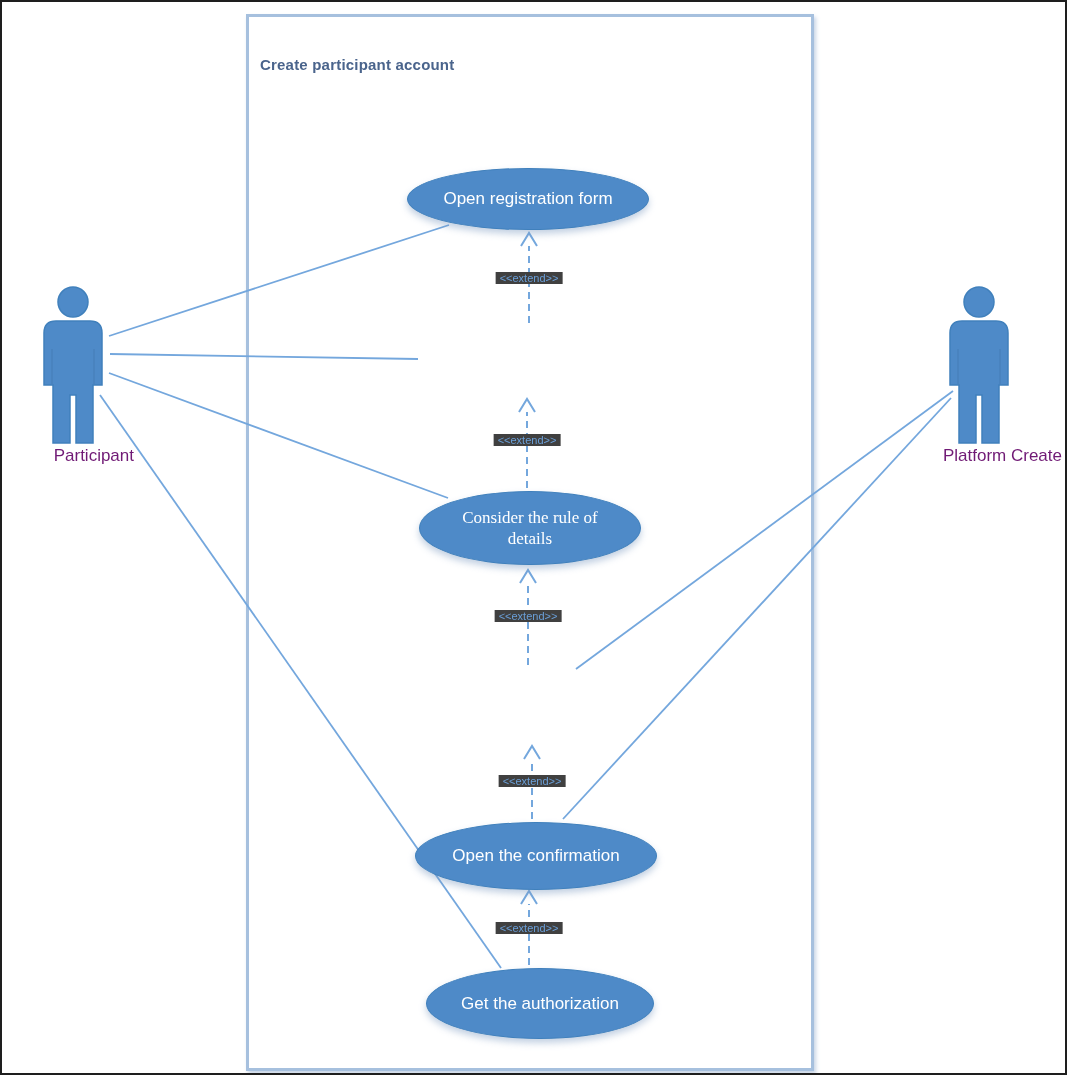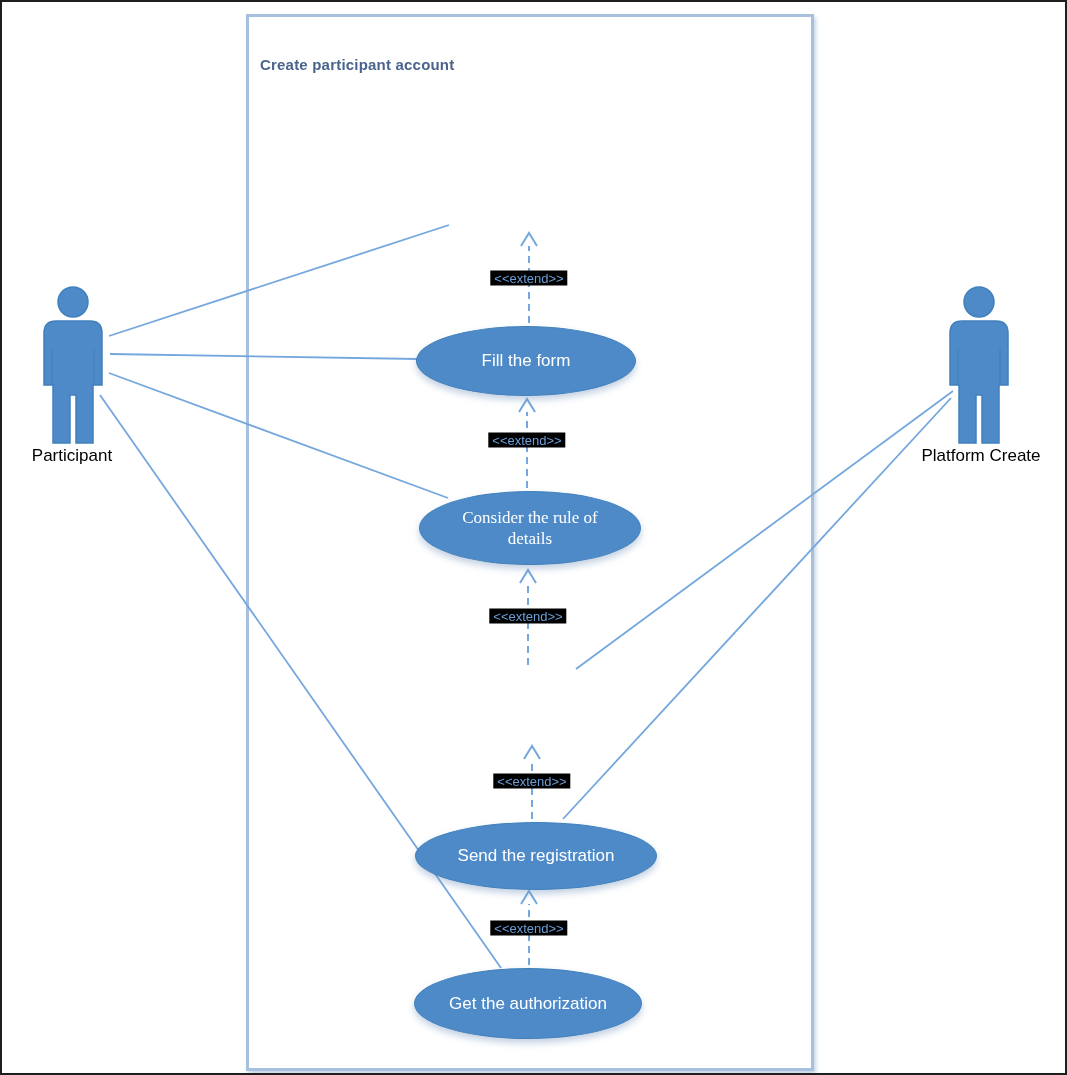--- a/index.html
+++ b/index.html
@@ -29,34 +29,34 @@
     box-shadow:0 4px 7px rgba(120,150,190,.45);
   }
   .uc .lbl{display:block;}
   .uc1{left:405px;top:166px;width:240px;height:60px;}
   .uc2{left:414px;top:324px;width:218px;height:68px;}
   .uc3{left:417px;top:489px;width:220px;height:72px;font-family:Liberation Serif, serif;}
   .uc3 .lbl{max-width:145px;}
   .uc4{left:418px;top:666px;width:218px;height:74px;}
   .uc4 .lbl{max-width:110px;}
   .uc5{left:413px;top:820px;width:240px;height:66px;}
-  .uc6{left:412px;top:966px;width:226px;height:69px;}
+  .uc6{left:424px;top:966px;width:226px;height:69px;}
   
   .extend-label{
     position:absolute;transform:translate(-50%,-50%);z-index:5;
-    background:#000000;color:#6a9fd8;font-size:13px;padding:0 4px;white-space:nowrap;
+    background:#404040;color:#6a9fd8;font-size:11px;padding:0 4px;white-space:nowrap;
   }
   
   .actor{position:absolute;z-index:3;width:76px;height:162px;}
   .actor svg{display:block;width:100%;height:100%;}
   .actor-participant{left:33px;top:283px;}
   .actor-platform{left:939px;top:283px;}
   .actor-label{
-    position:absolute;z-index:3;text-align:center;
-    color:#000000;font-size:17px;
+    position:absolute;z-index:3;text-align:right;
+    color:#701a75;font-size:17px;
   }
   .label-participant{left:8px;top:444px;width:124px;}
   .label-platform{left:898px;top:444px;width:162px;}
 </style>
 </head>
 <body>
 
 <div class="stage">
 
   <div class="boundary"></div>
@@ -84,28 +84,28 @@
     <g stroke="#74a7dd" stroke-width="2" fill="none">
 
       <path d="M519,244 L527,231 L535,244"></path>
       <path d="M517,410 L525,397 L533,410"></path>
       <path d="M518,581 L526,568 L534,581"></path>
       <path d="M522,757 L530,744 L538,757"></path>
       <path d="M519,902 L527,889 L535,902"></path>
     </g>
   </svg>
 
-  <div class="uc uc2">
-    <span class="lbl">Fill the form</span>
+  <div class="uc uc1">
+    <span class="lbl">Open registration form</span>
   </div>
   <div class="uc uc3">
     <span class="lbl">Consider the rule of details</span>
   </div>
   <div class="uc uc5">
-    <span class="lbl">Send the registration</span>
+    <span class="lbl">Open the confirmation</span>
   </div>
   <div class="uc uc6">
     <span class="lbl">Get the authorization</span>
   </div>
 
   <div class="extend-label" style="left:527px;top:276px;">&lt;&lt;extend&gt;&gt;</div>
   <div class="extend-label" style="left:525px;top:438px;">&lt;&lt;extend&gt;&gt;</div>
   <div class="extend-label" style="left:526px;top:614px;">&lt;&lt;extend&gt;&gt;</div>
   <div class="extend-label" style="left:530px;top:779px;">&lt;&lt;extend&gt;&gt;</div>
   <div class="extend-label" style="left:527px;top:926px;">&lt;&lt;extend&gt;&gt;</div>

